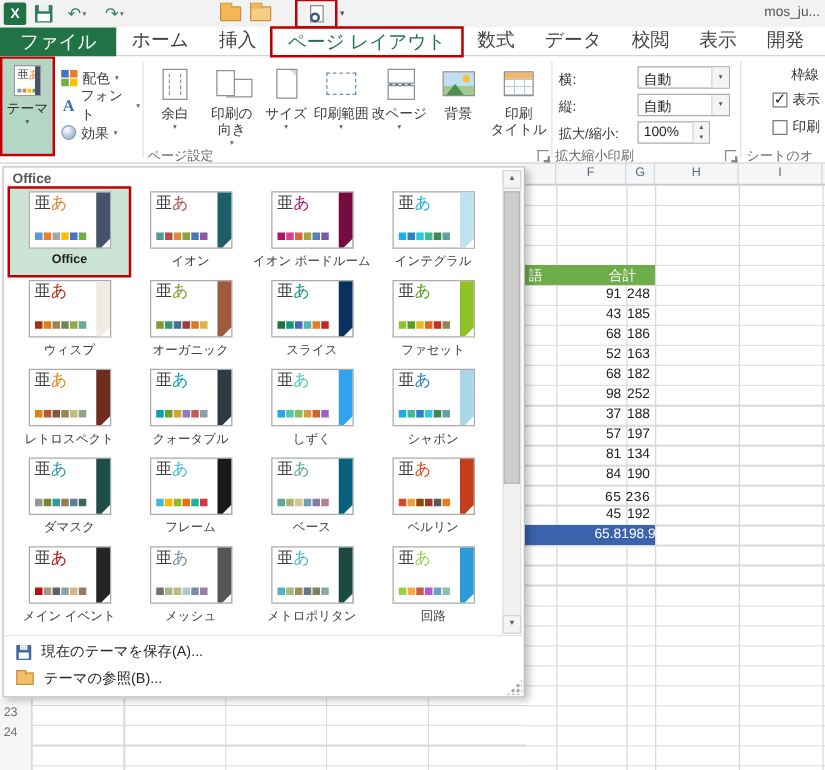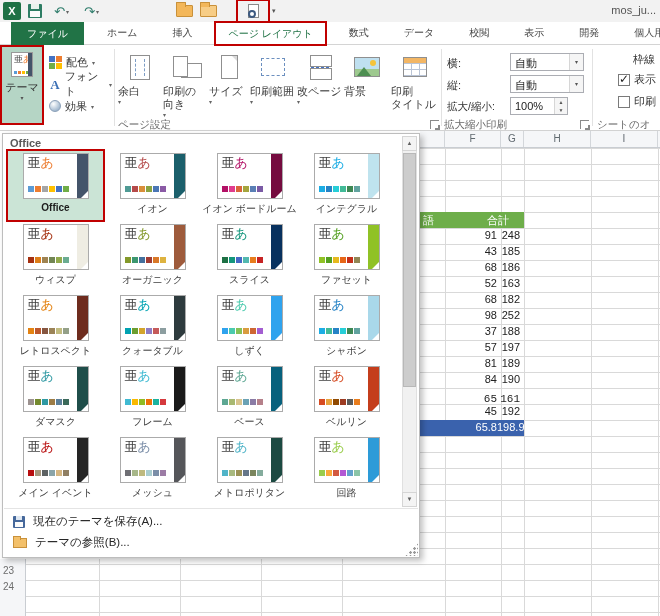--- a/index.html
+++ b/index.html
@@ -20,21 +20,21 @@
   .folder:before { content:""; position:absolute; left:-1px; top:-4px; width:8px; height:4px; background:#f3b75a; border:1px solid #c9913a; border-bottom:none; border-radius:1px 1px 0 0; }
   .folder.lighter { background:#f7cd86; }
   .pvannot { position:absolute; left:238px; top:1px; width:30px; height:20px; outline:2px solid #c00000; display:flex; align-items:center; justify-content:center; }
   .pvpage { width:11px; height:14px; background:#fff; border:1px solid #8a8a8a; position:relative; }
   .pvlens { position:absolute; right:2px; bottom:-1px; width:8px; height:8px; border:2px solid #3d5a80; border-radius:50%; background:rgba(255,255,255,.6); }
   .doctitle { position:absolute; right:4px; top:4px; font-size:11px; color:#555; }
 
   
   .tabrow { position:absolute; left:0; top:22px; width:660px; height:23px; background:#fff;
             border-bottom:1px solid #d4d4d4; display:flex; z-index:4; }
-  .tab { height:22px; line-height:22px; padding:0 12px; font-size:10px; color:#444; white-space:nowrap;margin-left:11px; }
+  .tab { height:22px; line-height:22px; padding:0 12px; font-size:15px; color:#444; white-space:nowrap; }
   .tab-file { background:#217346; color:#fff; padding:0 16px; height:23px; line-height:23px; }
   .tab-active { color:#217346; background:#fff; border:1px solid #d4d4d4; border-bottom:none; height:23px;
                 line-height:21px; outline:2px solid #c00000; outline-offset:-1px; }
 
   
   .ribbon { position:absolute; left:0; top:45px; width:660px; height:86px; background:#fff;
             border-bottom:1px solid #d2d2d2; z-index:3; }
   .vsep { position:absolute; top:4px; bottom:4px; width:1px; background:#e2e2e2; }
 
   .themes-big { position:absolute; left:2px; top:2px; width:40px; height:76px; background:#b5d5c5;
@@ -56,21 +56,21 @@
   .ic-colors i { width:6px; height:6px; }
   .ic-colors i:nth-child(1){background:#4472c4}.ic-colors i:nth-child(2){background:#ed7d31}
   .ic-colors i:nth-child(3){background:#70ad47}.ic-colors i:nth-child(4){background:#ffc000}
   .ic-fonts { width:13px; height:13px; text-align:center; }
   .ic-fonts:before { content:"A"; font-family:"Liberation Serif","DejaVu Serif",serif; font-weight:bold;
                      font-size:13px; color:#3b6fb5; line-height:13px; }
   .ic-effects { width:12px; height:12px; border-radius:50%; border:1px solid #8ba0b8;
                 background:radial-gradient(circle at 35% 30%, #ffffff, #9fb6cd 75%); }
   .dd { font-size:6px; color:#666; }
 
-  .bigbtn { position:absolute; top:3px; height:76px; display:flex; flex-direction:column; 
+  .bigbtn { position:absolute; top:3px; height:76px; display:flex; flex-direction:column; align-items:center;
             font-size:11px; color:#3c3c3c; }
   .bicon { height:32px; display:flex; align-items:center; justify-content:center; margin-top:3px; margin-bottom:2px; }
   .bl { line-height:13px; white-space:nowrap; }
   .dd2 { font-size:6px; color:#666; line-height:8px; }
 
   .icon-margins { width:20px; height:25px; border:1px solid #8f8f8f; background:#fff; position:relative; }
   .icon-margins:before,.icon-margins:after { content:""; position:absolute; top:3px; bottom:3px; width:0; border-left:1px dashed #7c9cc4; }
   .icon-margins:before{left:4px}.icon-margins:after{right:4px}
   .icon-orient { width:30px; height:25px; position:relative; }
   .icon-orient:after { content:""; position:absolute; left:10px; top:8px; width:19px; height:13px; background:#fff; border:1px solid #8f8f8f; }
@@ -395,29 +395,29 @@
         <div class="srow" style="top: 193px;">
           <span class="n1">37</span>
           <span class="n2">188</span>
         </div>
         <div class="srow" style="top: 209px;">
           <span class="n1">57</span>
           <span class="n2">197</span>
         </div>
         <div class="srow" style="top: 225px;">
           <span class="n1">81</span>
-          <span class="n2">189</span>
+          <span class="n2">134</span>
         </div>
         <div class="srow" style="top: 241px;">
           <span class="n1">84</span>
           <span class="n2">190</span>
         </div>
         <div class="srow" style="top: 261px; font-family: Liberation Mono, monospace;">
           <span class="n1">65</span>
-          <span class="n2">161</span>
+          <span class="n2">236</span>
         </div>
         <div class="srow" style="top: 273px;">
           <span class="n1">45</span>
           <span class="n2">192</span>
         </div>
         <div class="srow avg" style="top: 289px; background: rgb(58, 98, 173);">
           <span class="n1">65.8</span>
           <span class="n2">198.9</span>
         </div>
       </div>

